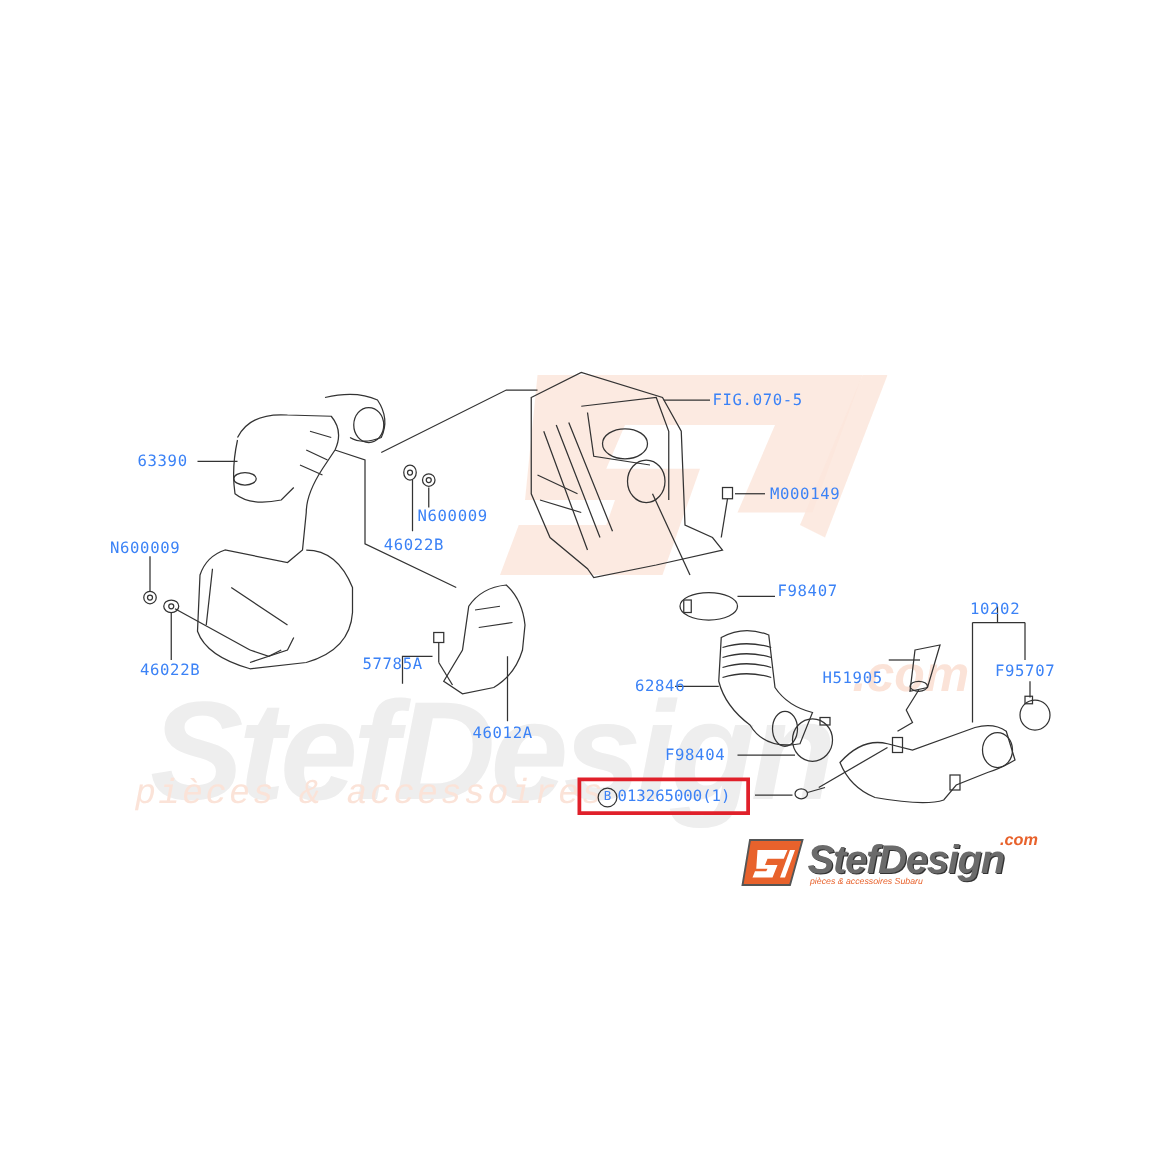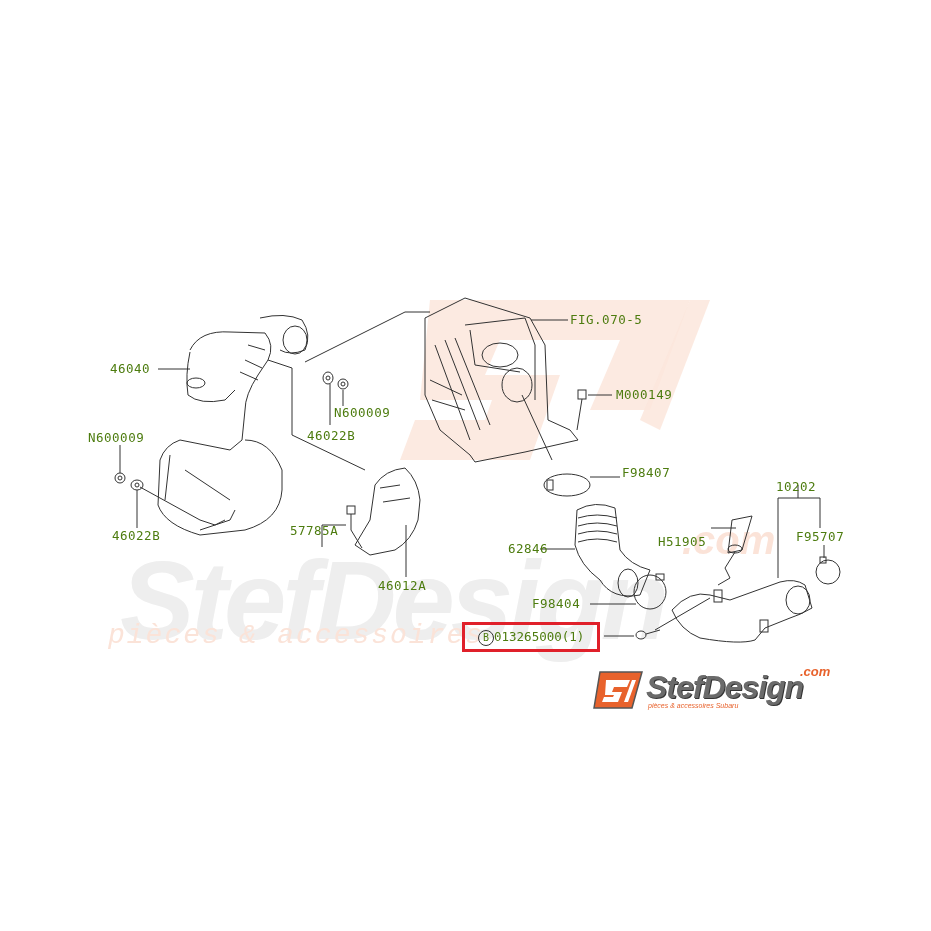--- a/index.html
+++ b/index.html
@@ -1,20 +1,20 @@
 <!DOCTYPE html>
 <html><head>
 <meta charset="utf-8">
 <style>
   html, body { margin:0; padding:0; background:#ffffff; }
   body { width:931px; height:931px; position:relative; overflow:hidden;
          font-family:"DejaVu Sans", sans-serif; }
   .canvas { position:absolute; left:0; top:0; width:931px; height:931px; }
   .lbl { position:absolute; font-family:"DejaVu Sans Mono", monospace; font-size:12.5px;
-         color:#4d7c0f; letter-spacing:0.5px; white-space:nowrap; line-height:14px; }
+         color:#3b82f6; letter-spacing:0.5px; white-space:nowrap; line-height:14px; }
   .wm-big { position:absolute; left:120px; top:545px; font-family:"Liberation Sans", sans-serif;
             font-style:italic; font-weight:bold; font-size:112px; color:#eeeeee;
             letter-spacing:-4px; white-space:nowrap; line-height:112px; }
   .wm-sub { position:absolute; left:108px; top:620px; font-family:Liberation Mono, monospace;
             font-style:italic; font-size:28px; color:#fbe3d8; white-space:nowrap; letter-spacing:2px; }
   .wm-com { position:absolute; left:682px; top:518px; font-family:"Liberation Sans", sans-serif;
             font-style:italic; font-weight:bold; font-size:40px; color:#fbe3d8; }
   .highlight { position:absolute; left:462px; top:622px; width:138px; height:30px;
                border:3px solid #e0202a; box-sizing:border-box; }
   .logo { position:absolute; left:592px; top:668px; width:255px; height:48px; }
@@ -152,21 +152,21 @@
     <line x1="824" y1="545" x2="824" y2="558"></line>
 
     <g>
       <ellipse cx="641" cy="635" rx="5" ry="4"></ellipse>
         <line x1="646" y1="634" x2="660" y2="630"></line>
     </g>
     <line x1="604" y1="636" x2="634" y2="636"></line>
     <line x1="655" y1="630" x2="710" y2="598"></line>
   </svg>
 
-  <div class="lbl" style="left:110px;top:362px">46040</div>
+  <div class="lbl" style="left:110px;top:362px">63390</div>
   <div class="lbl" style="left:334px;top:406px">N600009</div>
   <div class="lbl" style="left:307px;top:429px">46022B</div>
   <div class="lbl" style="left:88px;top:431px">N600009</div>
   <div class="lbl" style="left:112px;top:529px">46022B</div>
   <div class="lbl" style="left:290px;top:524px">57785A</div>
   <div class="lbl" style="left:378px;top:579px">46012A</div>
   <div class="lbl" style="left:570px;top:313px">FIG.070-5</div>
   <div class="lbl" style="left:616px;top:388px">M000149</div>
   <div class="lbl" style="left:622px;top:466px">F98407</div>
   <div class="lbl" style="left:776px;top:495px;top:494px;margin-top:-14px">10202</div>

